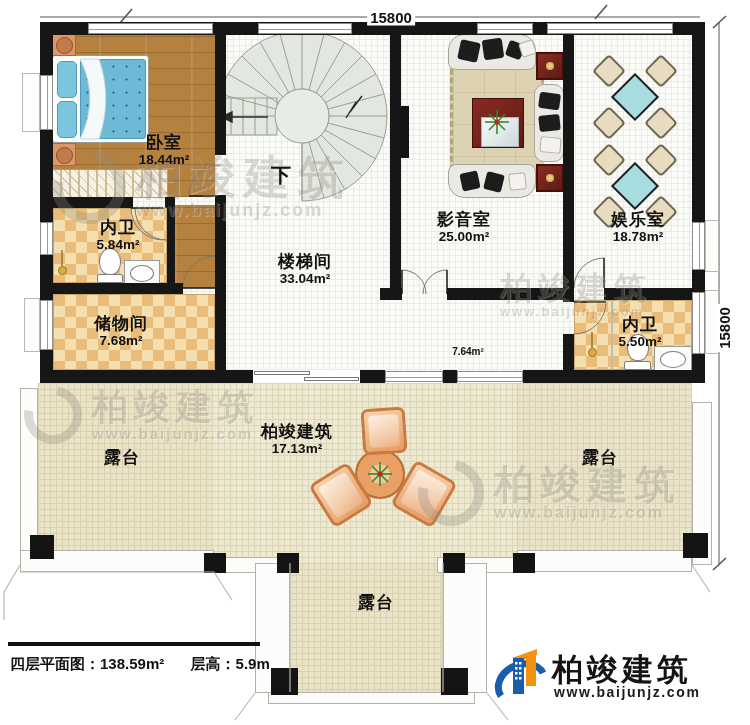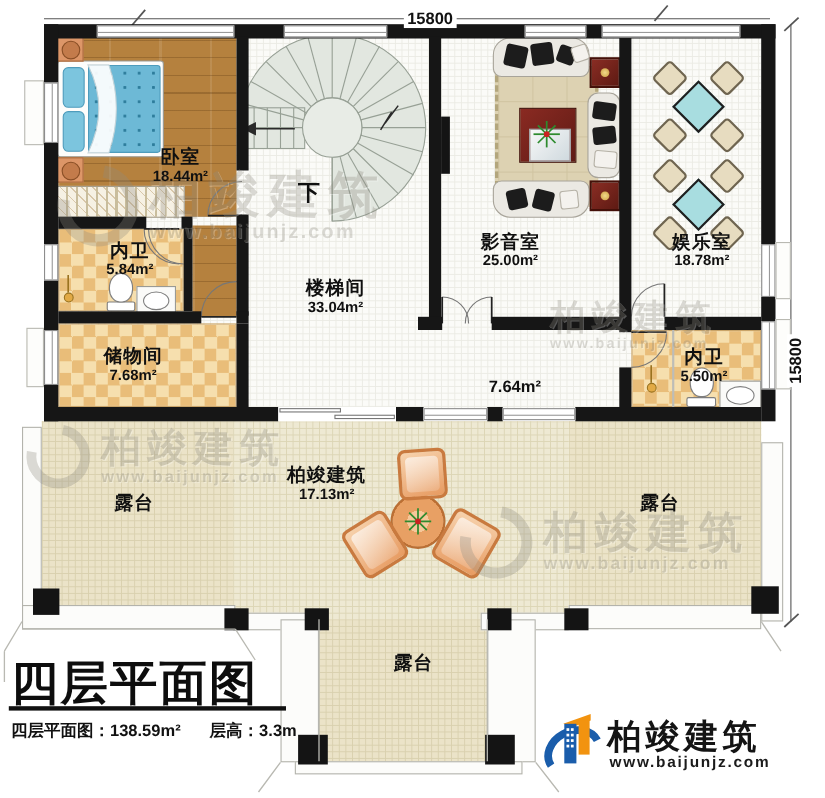--- a/index.html
+++ b/index.html
@@ -364,46 +364,45 @@
     </div>
   <div class="rlbl" style="left:638px;top:228px;">
     <div class="rname">娱乐室</div>
       <div class="rarea">18.78m²</div>
     </div>
   <div class="rlbl" style="left:640px;top:333px;">
     <div class="rname">内卫</div>
       <div class="rarea">5.50m²</div>
     </div>
   <div class="rlbl" style="left:468px;top:352px;">
-    <div class="rarea" style="font-size:15px;">7.64m²</div>
+    <div class="rarea" style="font-size:10px;">7.64m²</div>
     </div>
   <div class="rlbl" style="left:122px;top:458px;">
     <div class="rname">露台</div>
     </div>
   <div class="rlbl" style="left:297px;top:440px;">
     <div class="rname">柏竣建筑</div>
       <div class="rarea">17.13m²</div>
     </div>
   <div class="rlbl" style="left:600px;top:458px;">
     <div class="rname">露台</div>
     </div>
   <div class="rlbl" style="left:376px;top:603px;">
     <div class="rname">露台</div>
     </div>
   <div class="rlbl biglbl" style="left:281px;top:175px;">下</div>
 
   <div class="dim-lbl" style="left:391px;top:17px;">15800</div>
   <div class="dim-lbl dim-vert" style="left:724px;top:328px;">15800</div>
 
-  <div class="title-main" style="left:10px;top:592px;font-size:43px;">四层平面图</div>
   <div class="abs" style="left:8px;top:642px;width:252px;height:4px;background:#111;"></div>
   <div class="abs" style="left:10px;top:655px;font-size:15px;font-weight:600;color:#111;white-space:nowrap;">
     <span>四层平面图：138.59m²</span>
     <span style="display:inline-block;width:18px;"></span>
-    <span>层高：3.3m</span>
+    <span>层高：5.9m</span>
   </div>
 
   <svg class="abs" width="60" height="58" viewBox="0 0 60 58" style="left:488px;top:646px;">
     <path d="M13 50 A24 19 -25 1 1 55 27" stroke="#1a5dab" stroke-width="7" fill="none"></path>
     <path d="M24 12 L49 3 L49 9 L35 14 Z" fill="#f2930f"></path>
     <rect x="25" y="12" width="11" height="36" fill="#1a5dab"></rect>
     <rect x="38" y="9" width="10" height="31" fill="#f2930f"></rect>
     <g fill="#ffffff">
       <rect x="27" y="16" width="2.5" height="2.5"></rect>
         <rect x="31" y="16" width="2.5" height="2.5"></rect>

